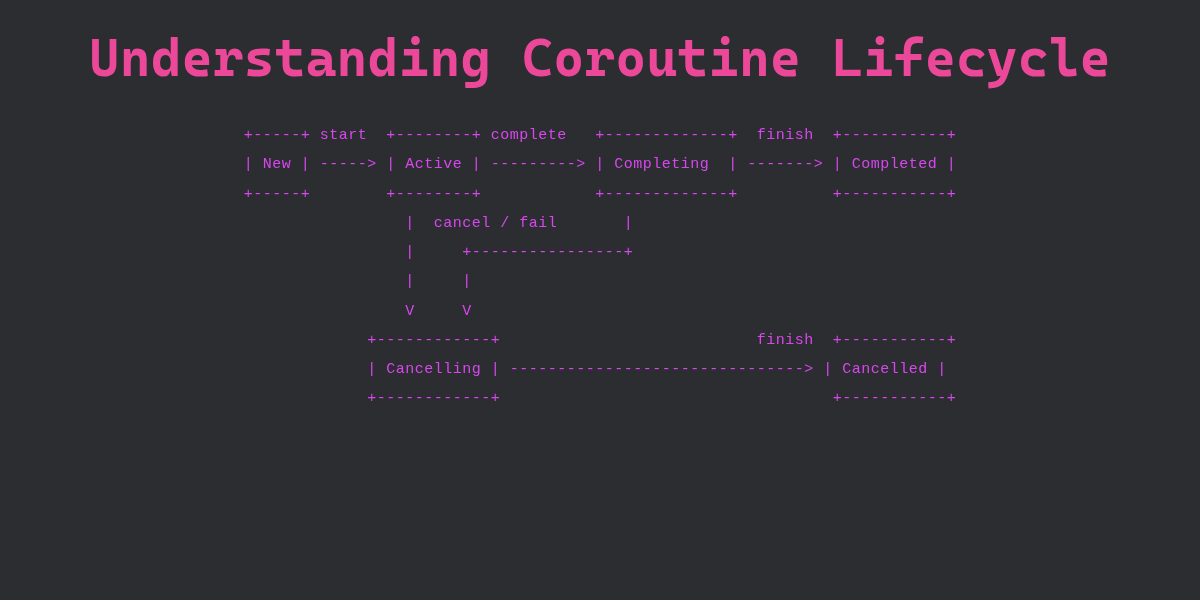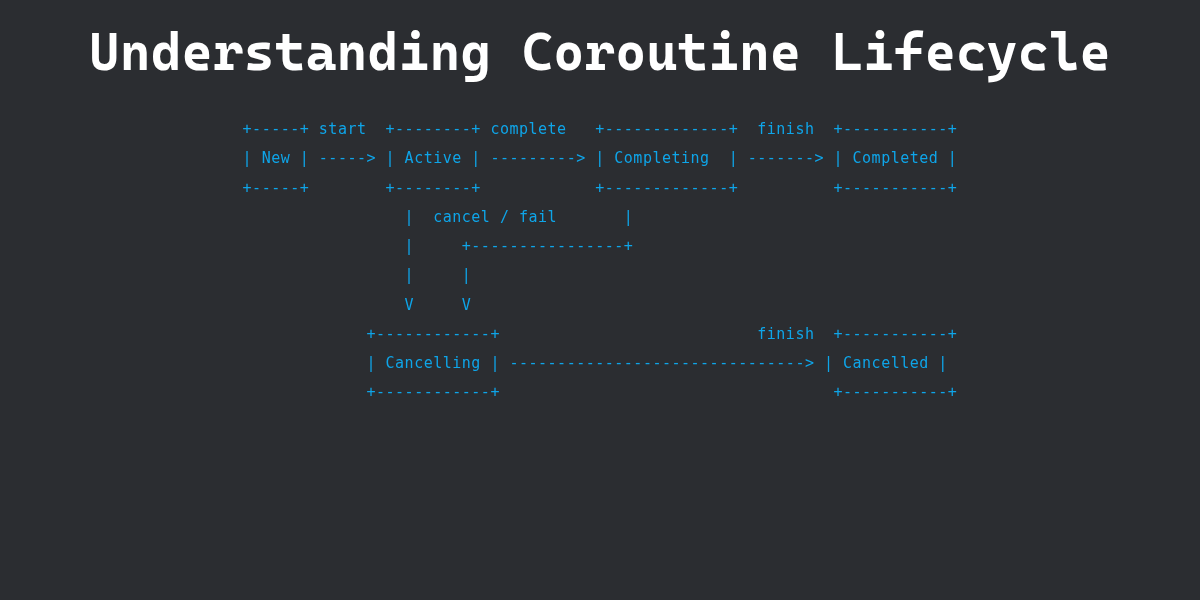--- a/index.html
+++ b/index.html
@@ -12,31 +12,32 @@
     color: #e8e8e8;
     display: flex;
     flex-direction: column;
     align-items: center;
   }
   .title {
     font-size: 52px;
     font-weight: 700;
     text-align: center;
     line-height: 1.25;
-    margin-top: 20px;
+    margin-top: 26px;
     margin-bottom: 30px;
-    color: #ffffff;
+    color: #ec4899;
     letter-spacing: 0.5px;
   }
   .diagram {
     font-size: 15px;
     line-height: 1.95;
-    color: #0ea5e9;
+    color: #d946ef;
     white-space: pre;
     letter-spacing: 0.5px;
+    font-family: Liberation Mono, monospace;
   }
 </style>
 </head>
 <body>
 
 <div class="title">Understanding Coroutine
 Lifecycle</div>
 
 <pre class="diagram">+-----+ start  +--------+ complete   +-------------+  finish  +-----------+
 | New | -----&gt; | Active | ---------&gt; | Completing  | -------&gt; | Completed |

